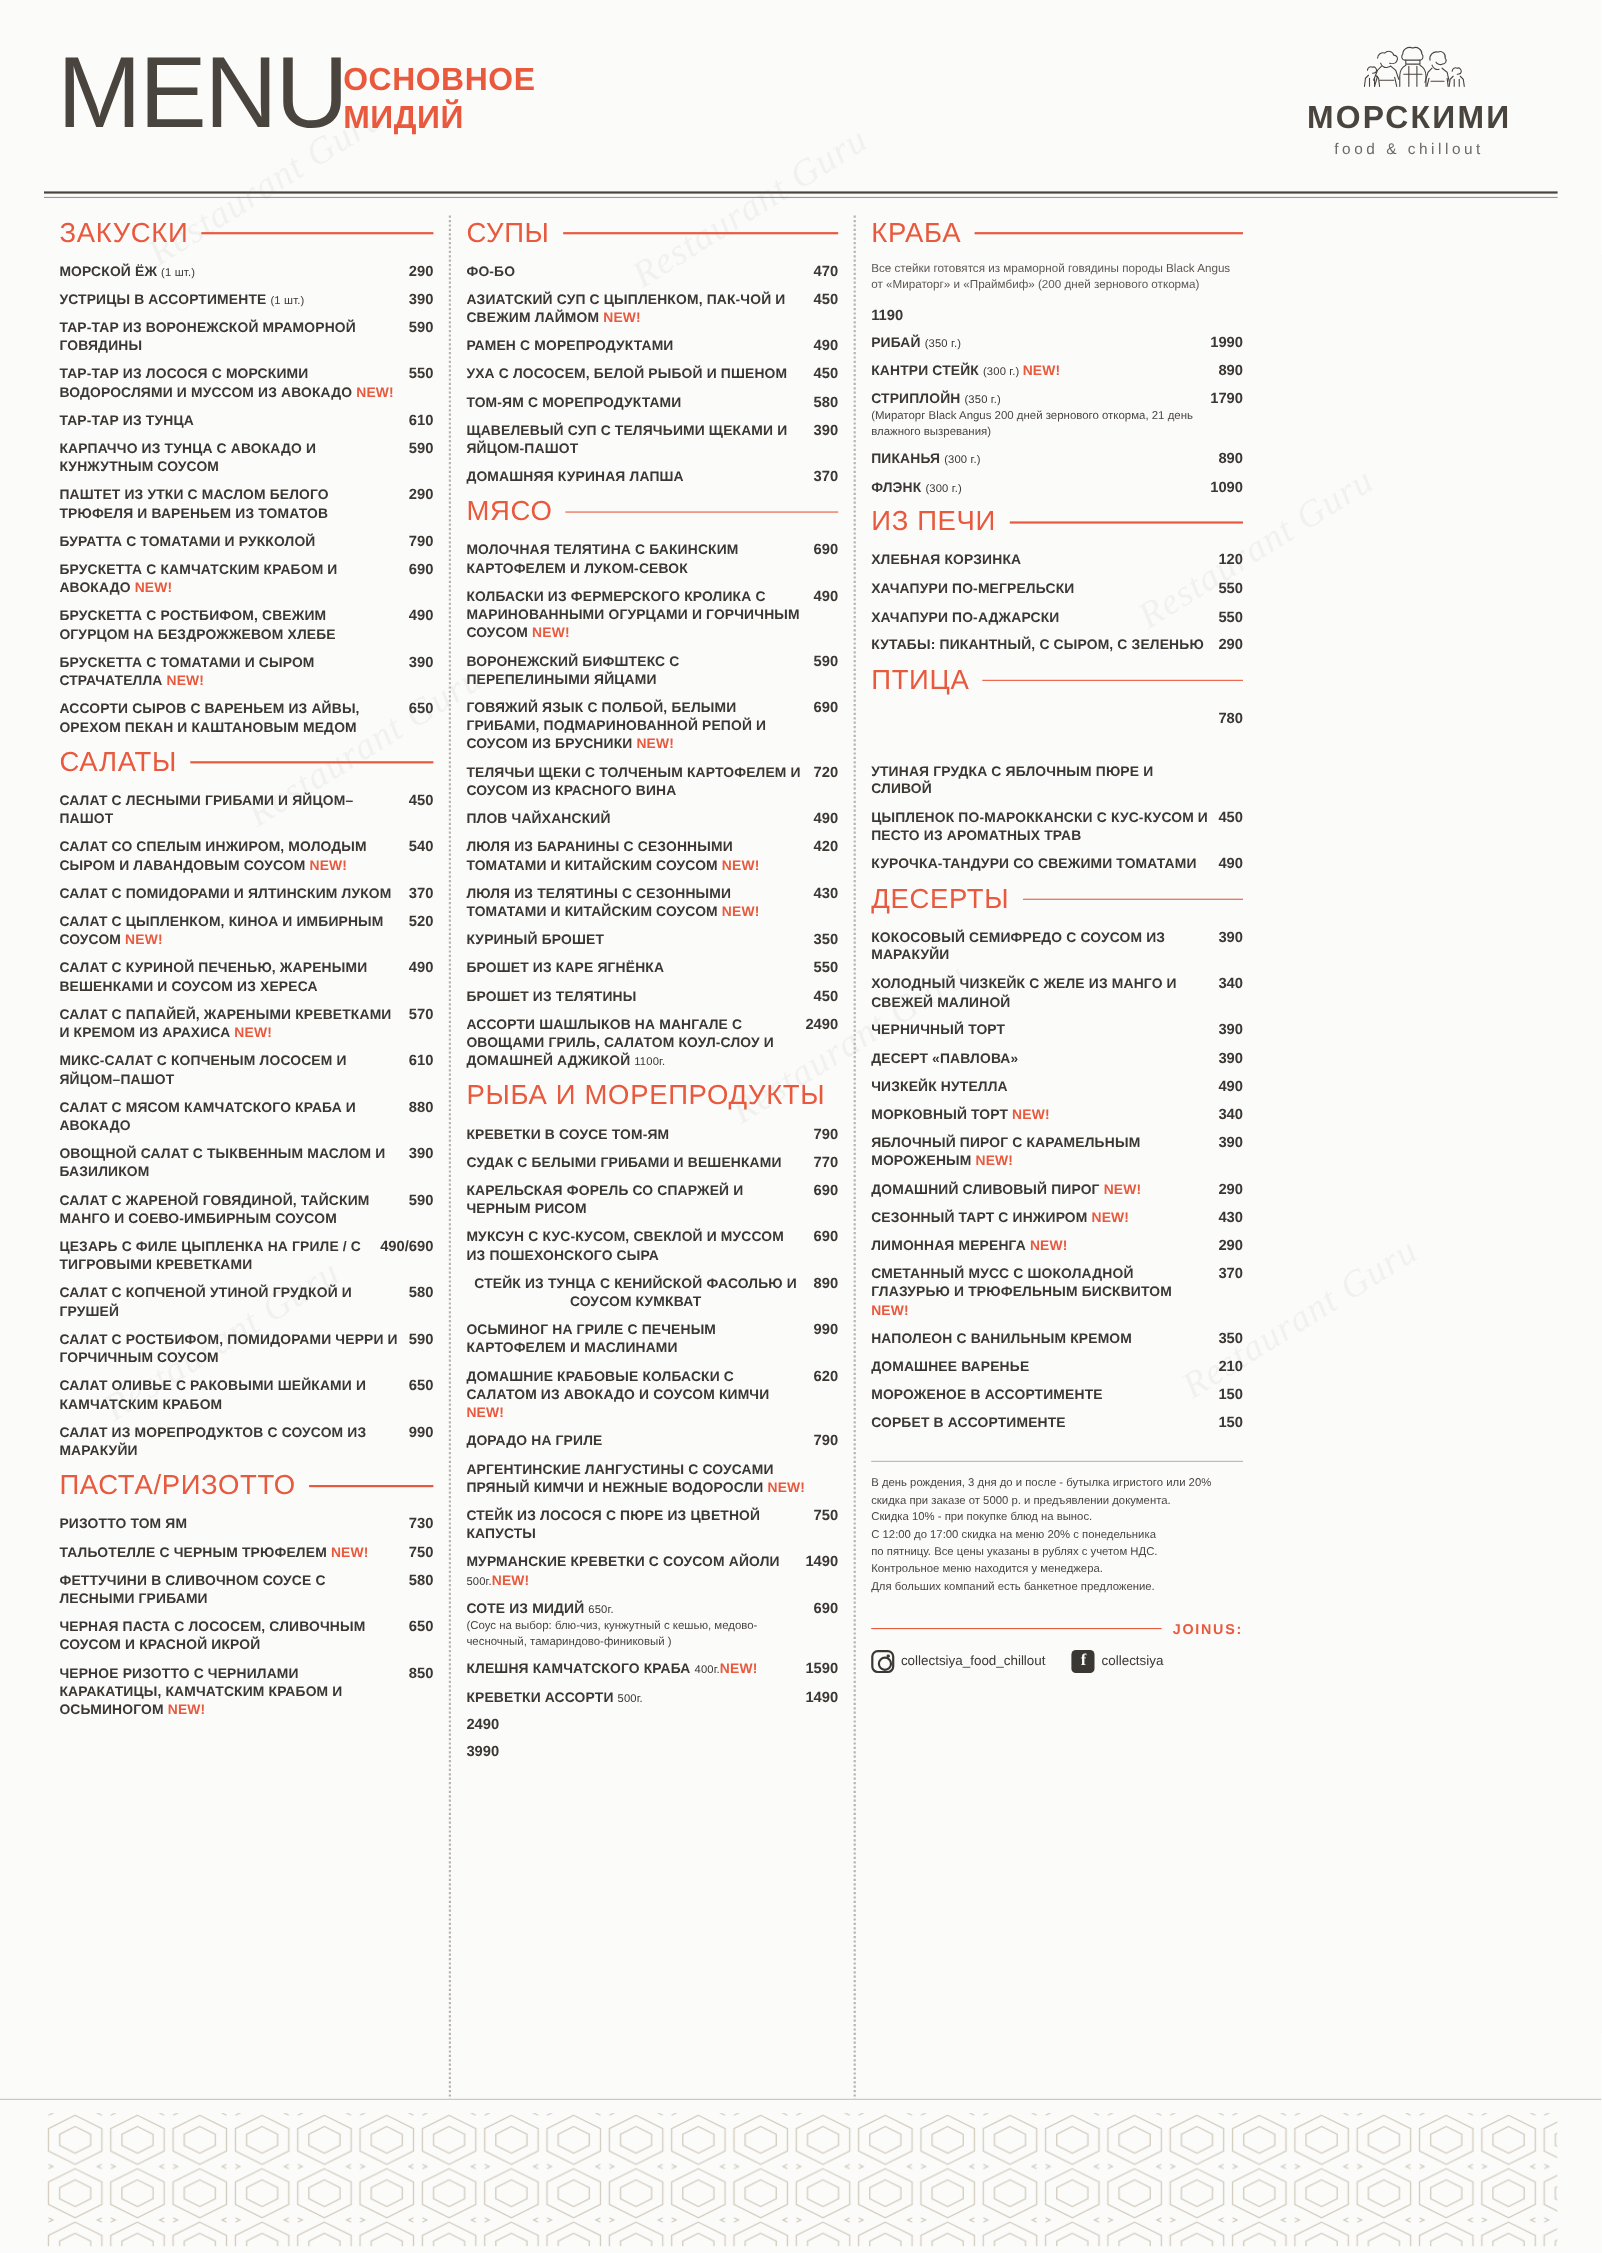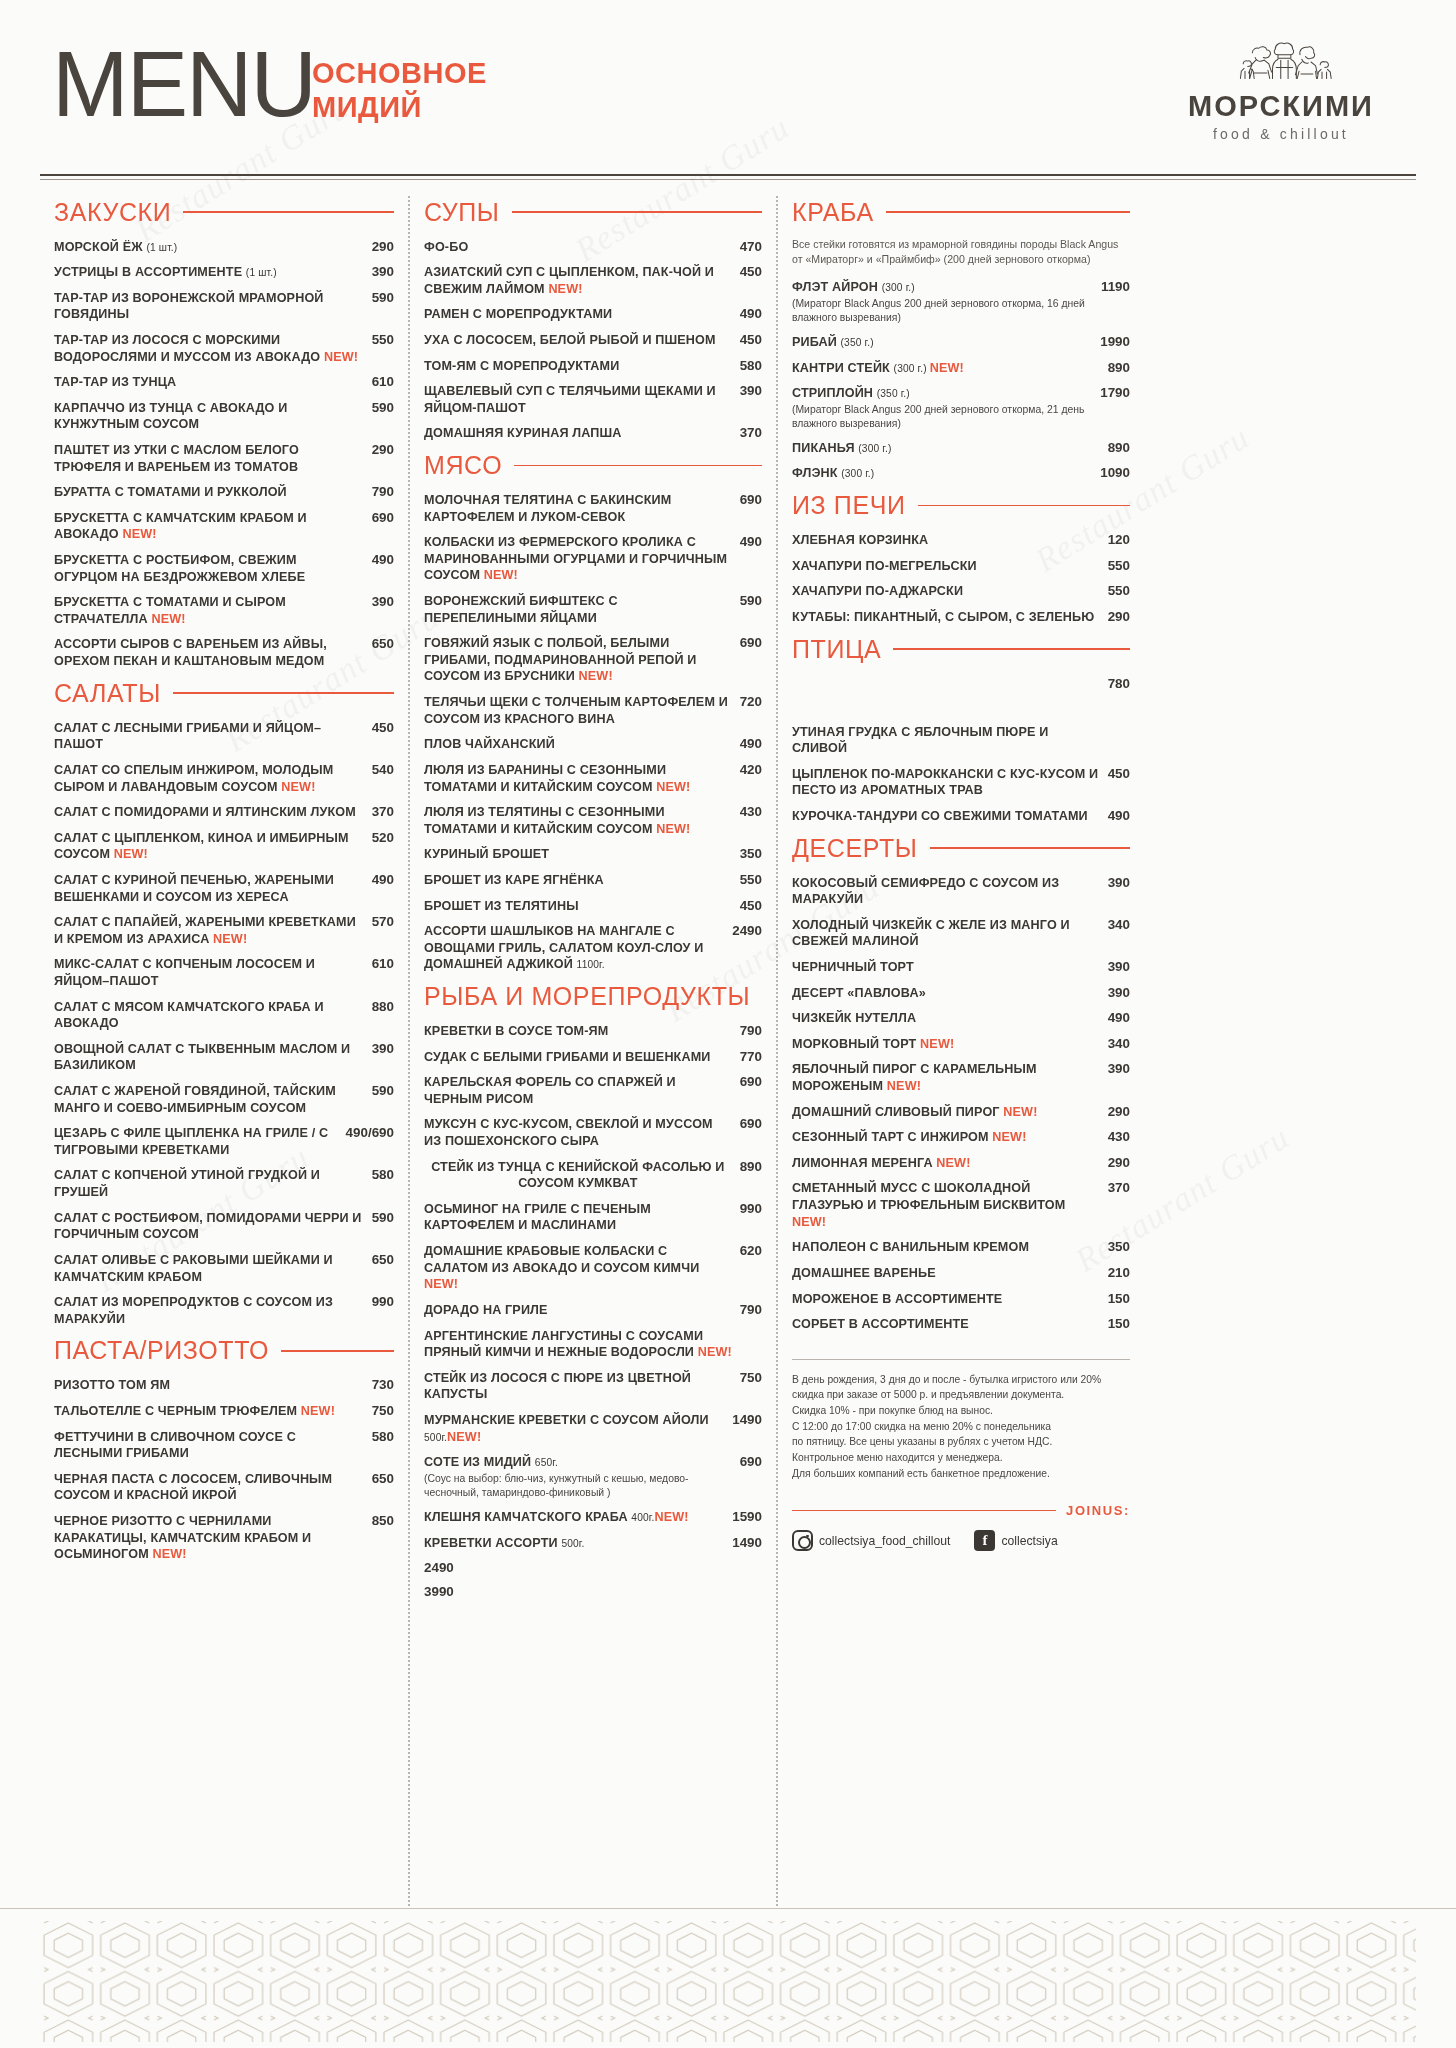--- a/index.html
+++ b/index.html
@@ -746,24 +746,20 @@
       </div>
     <div class="col col-3" id="col-3">
       <div id="col3-sections">
           <div>
             <div class="sect-head">
               <div class="sect-title">КРАБА</div>
               <div class="sect-rule"></div>
             </div>
             <div class="note">Все стейки готовятся из мраморной говядины породы Black Angus от «Мираторг» и «Праймбиф» (200 дней зернового откорма)</div>
             <div class="item">
-              <div style="flex: 1 1 0%;">
-                <div class="item-name">ФЛЭТ АЙРОН <span class="wt">(300 г.)</span></div>
-                <div class="desc">(Мираторг Black Angus 200 дней зернового откорма, 16 дней влажного вызревания)</div>
-              </div>
               <div class="item-price">1190</div>
             </div>
             <div class="item">
               <div style="flex: 1 1 0%;">
                 <div class="item-name">РИБАЙ <span class="wt">(350 г.)</span></div>
               </div>
               <div class="item-price">1990</div>
             </div>
             <div class="item">
               <div style="flex: 1 1 0%;">

